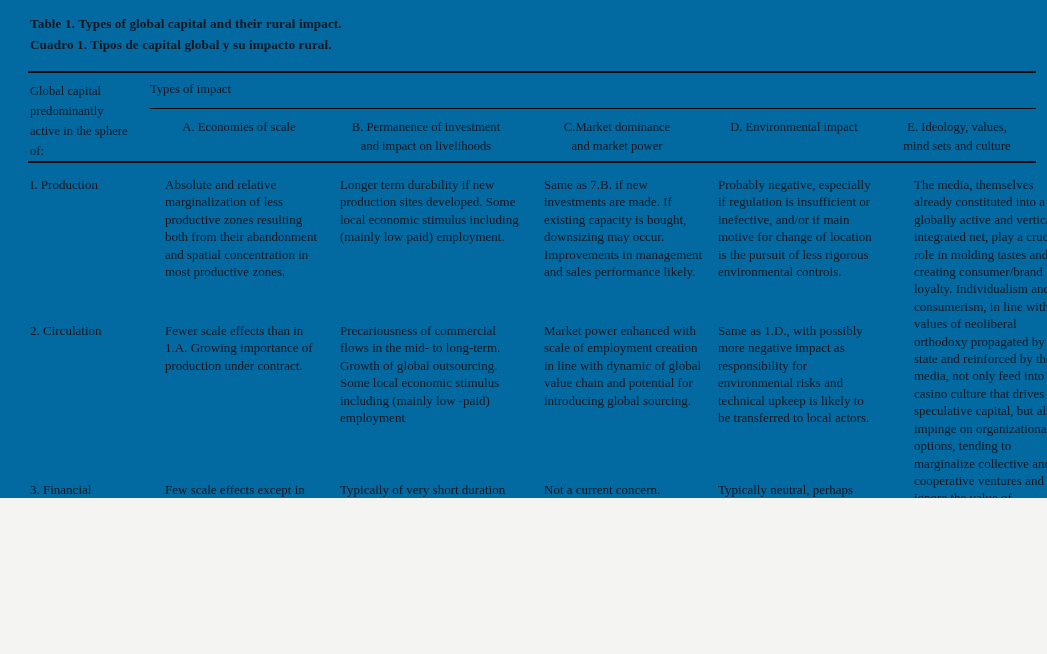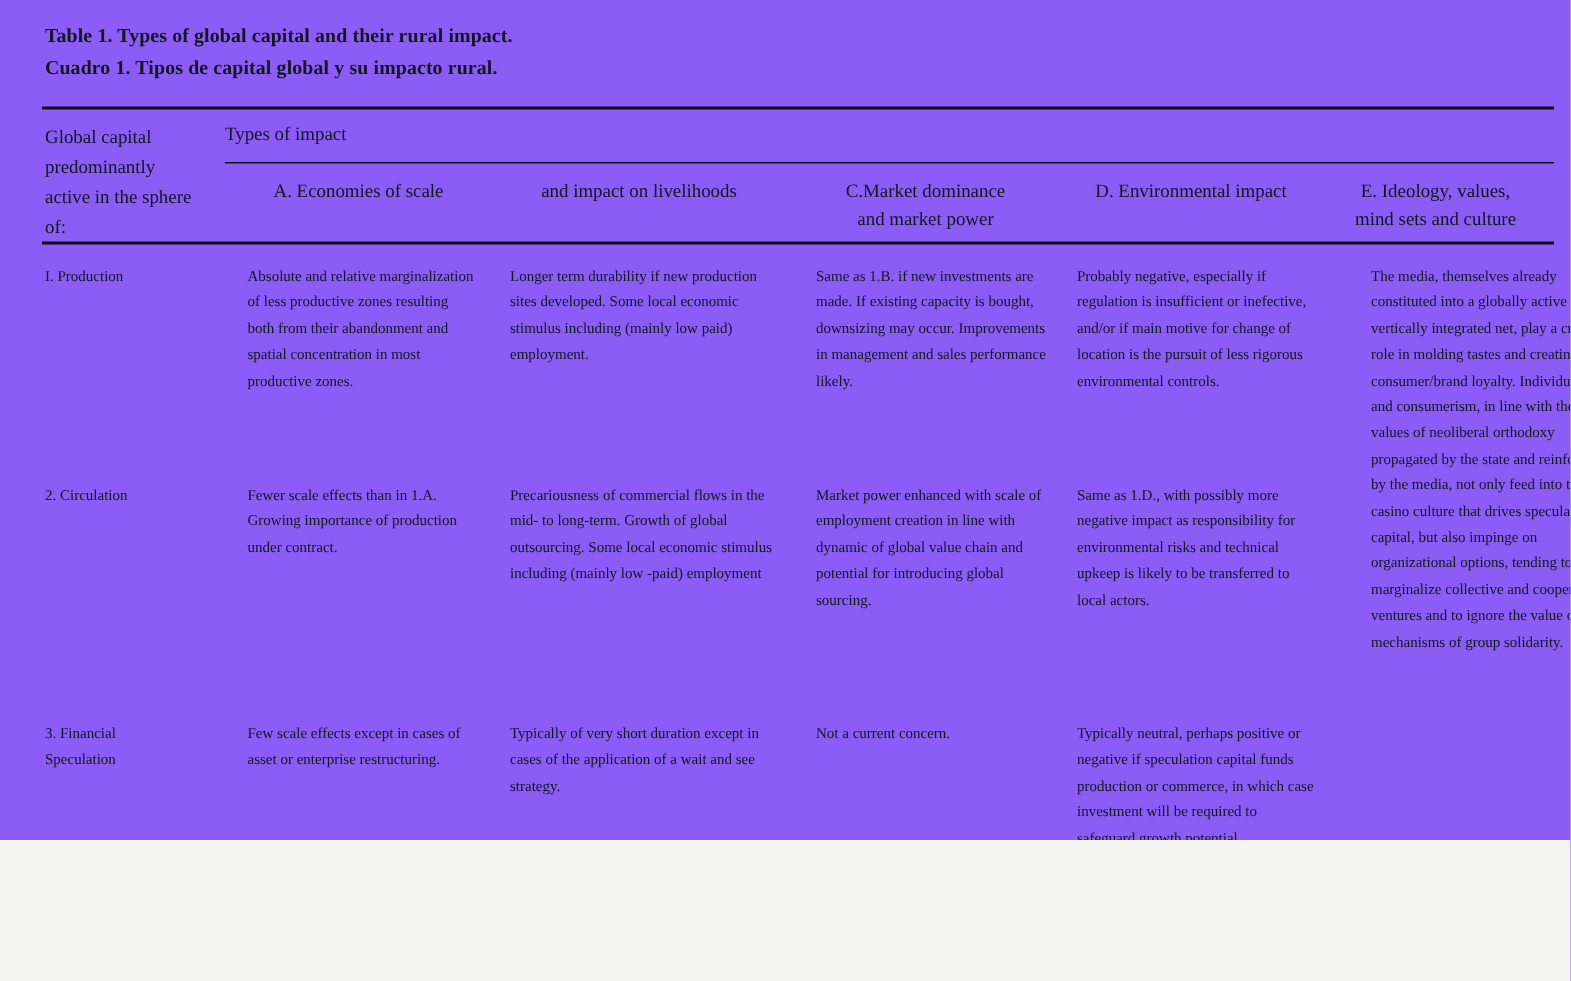--- a/index.html
+++ b/index.html
@@ -2,22 +2,22 @@
 <html><head>
 <meta charset="utf-8">
 <style>
   html,body { margin:0; padding:0; }
   body {
     width:1047px; height:654px;
     background:#f4f4f2;
     font-family:"Liberation Serif","DejaVu Serif",serif;
   }
   .page {
-    position:relative; width:1047px; height:560px;
-    background:#8b5cf6; color:#14161f; overflow:hidden;
+    position:relative; width:1047px; height:498px;
+    background:#0369a1; color:#14161f; overflow:hidden;
   }
   .titles { padding:13px 0 0 30px; }
   .title { font-weight:bold; font-size:13.2px; line-height:21px; letter-spacing:.1px; }
 
   .table-wrap { margin:16px 9px 0 28px; width:1008px; }
   .tbl { width:1008px; border-top:2px solid #0c0c0c; border-bottom:2px solid #0c0c0c; }
 
   .thead {
     display:grid;
     grid-template-columns:122px 178px 196px 186px 168px 158px;
@@ -32,21 +32,21 @@
     border-bottom:1.5px solid #0c0c0c;
   }
   .col-head { grid-row:2; text-align:center; padding-top:9px; line-height:19px; }
   .col-head .hl { display:block; }
 
   .tbody {
     display:grid;
     grid-template-columns:122px 178px 196px 186px 168px 158px;
     grid-template-rows:146px 142px auto;
     padding:13px 0 10px 0;
-    font-size:10px;
+    font-size:13px;
   }
   .cell { line-height:17.4px; }
   .cell p { margin:0; }
   .col-label { grid-column:1; padding-left:2px; }
   .col-label p { width:92px; }
   .col-a { grid-column:2; padding-left:15px; }
   .col-a p { width:152px; }
   .col-b { grid-column:3; padding-left:12px; }
   .col-b p { width:182px; }
   .col-c { grid-column:4; padding-left:20px; }
@@ -81,20 +81,21 @@
         <div class="corner">
           <p>Global capital predominantly active in the sphere of:</p>
         </div>
         <div class="span-head">Types of impact</div>
 
         <div class="col-head" style="grid-column:2">
           <span class="hl">A. Economies of scale</span>
           <span class="hl"></span>
         </div>
         <div class="col-head" style="grid-column:3">
+          <span class="hl">B. Permanence of investment</span>
           <span class="hl">and impact on livelihoods</span>
         </div>
         <div class="col-head" style="grid-column:4">
           <span class="hl">C.Market dominance</span>
           <span class="hl">and market power</span>
         </div>
         <div class="col-head" style="grid-column:5">
           <span class="hl">D. Environmental impact</span>
           <span class="hl"></span>
         </div>
@@ -109,21 +110,21 @@
         <div class="cell col-label r1">
           <p>I. Production</p>
         </div>
         <div class="cell col-a r1">
           <p>Absolute and relative marginalization of less productive zones resulting both from their abandonment and spatial concentration in most productive zones.</p>
         </div>
         <div class="cell col-b r1">
           <p>Longer term durability if new production sites developed. Some local economic stimulus including (mainly low paid) employment.</p>
         </div>
         <div class="cell col-c r1">
-          <p>Same as 1.B. if new investments are made. If existing capacity is bought, downsizing may occur. Improvements in management and sales performance likely.</p>
+          <p>Same as 7.B. if new investments are made. If existing capacity is bought, downsizing may occur. Improvements in management and sales performance likely.</p>
         </div>
         <div class="cell col-d r1">
           <p>Probably negative, especially if regulation is insufficient or inefective, and/or if main motive for change of location is the pursuit of less rigorous environmental controls.</p>
         </div>
 
         <div class="cell col-e rspan">
           <p>The media, themselves already constituted into a globally active and vertically integrated net, play a crucial role in molding tastes and creating consumer/brand loyalty. Individualism and consumerism, in line with the values of neoliberal orthodoxy propagated by the state and reinforced by the media, not only feed into the casino culture that drives speculative capital, but also impinge on organizational options, tending to marginalize collective and cooperative ventures and to ignore the value of mechanisms of group solidarity.</p>
         </div>
 
         <div class="cell col-label r2">

